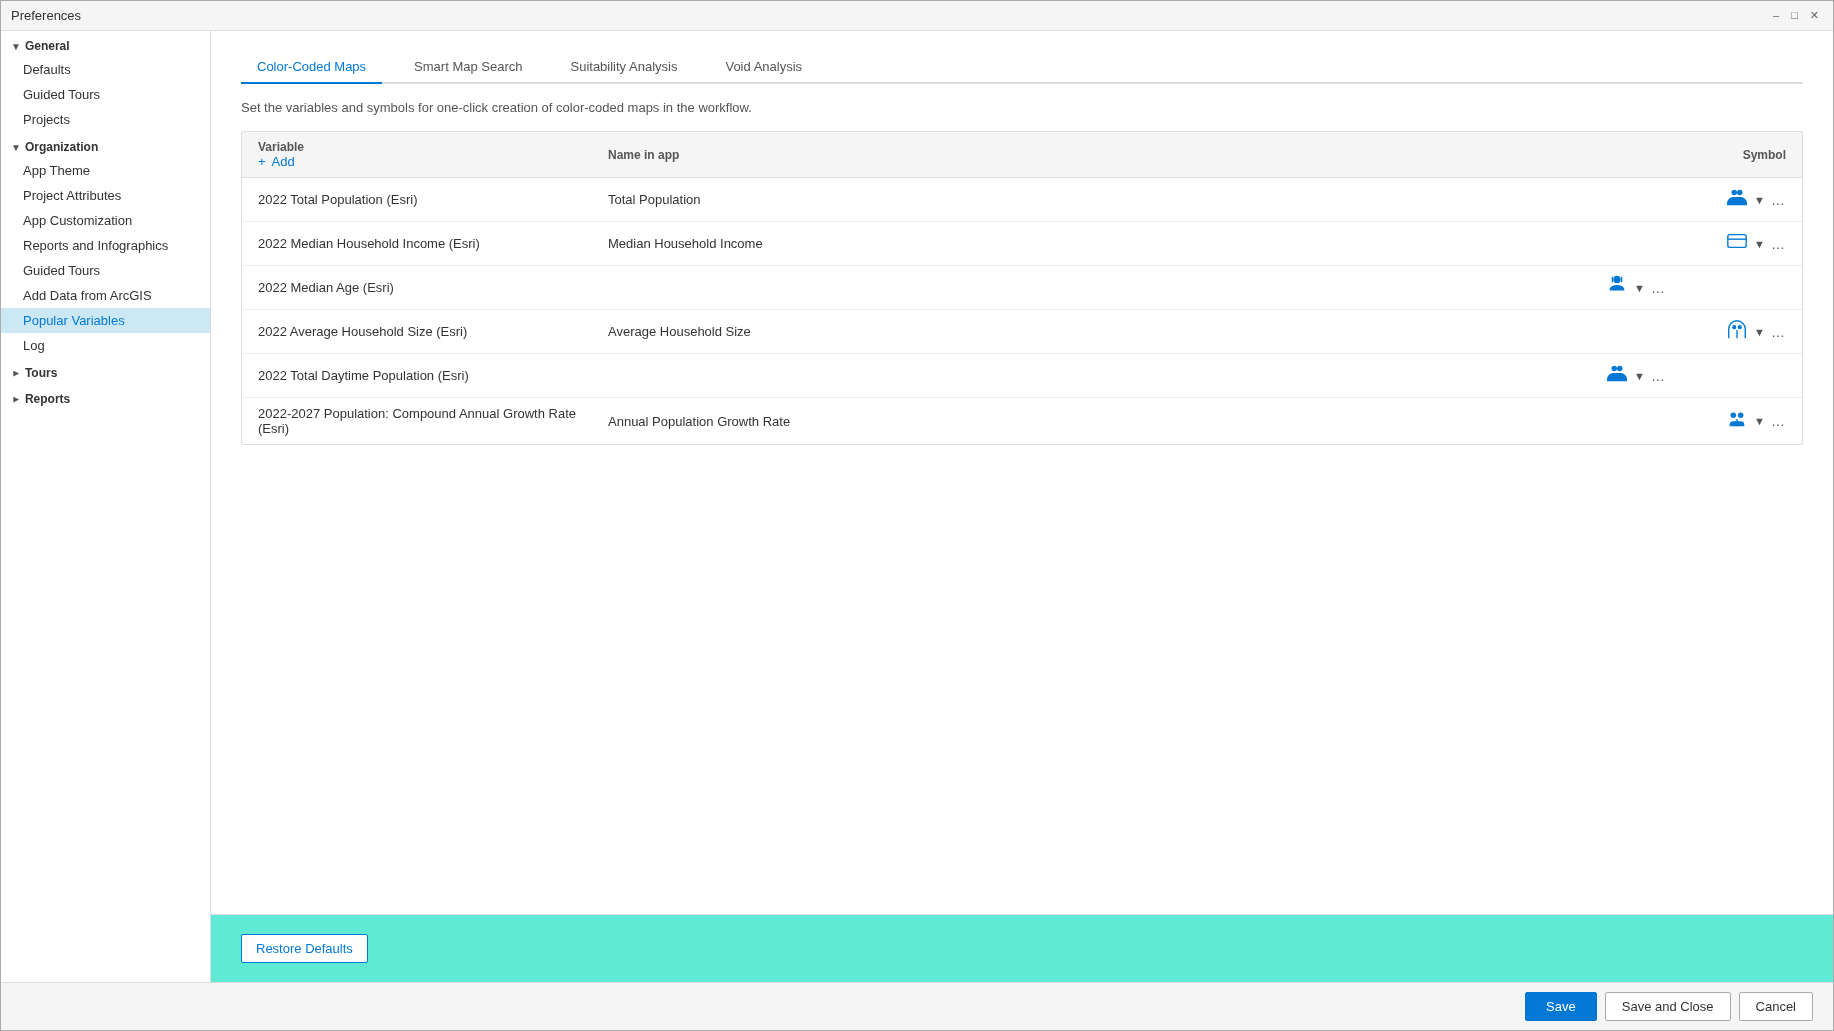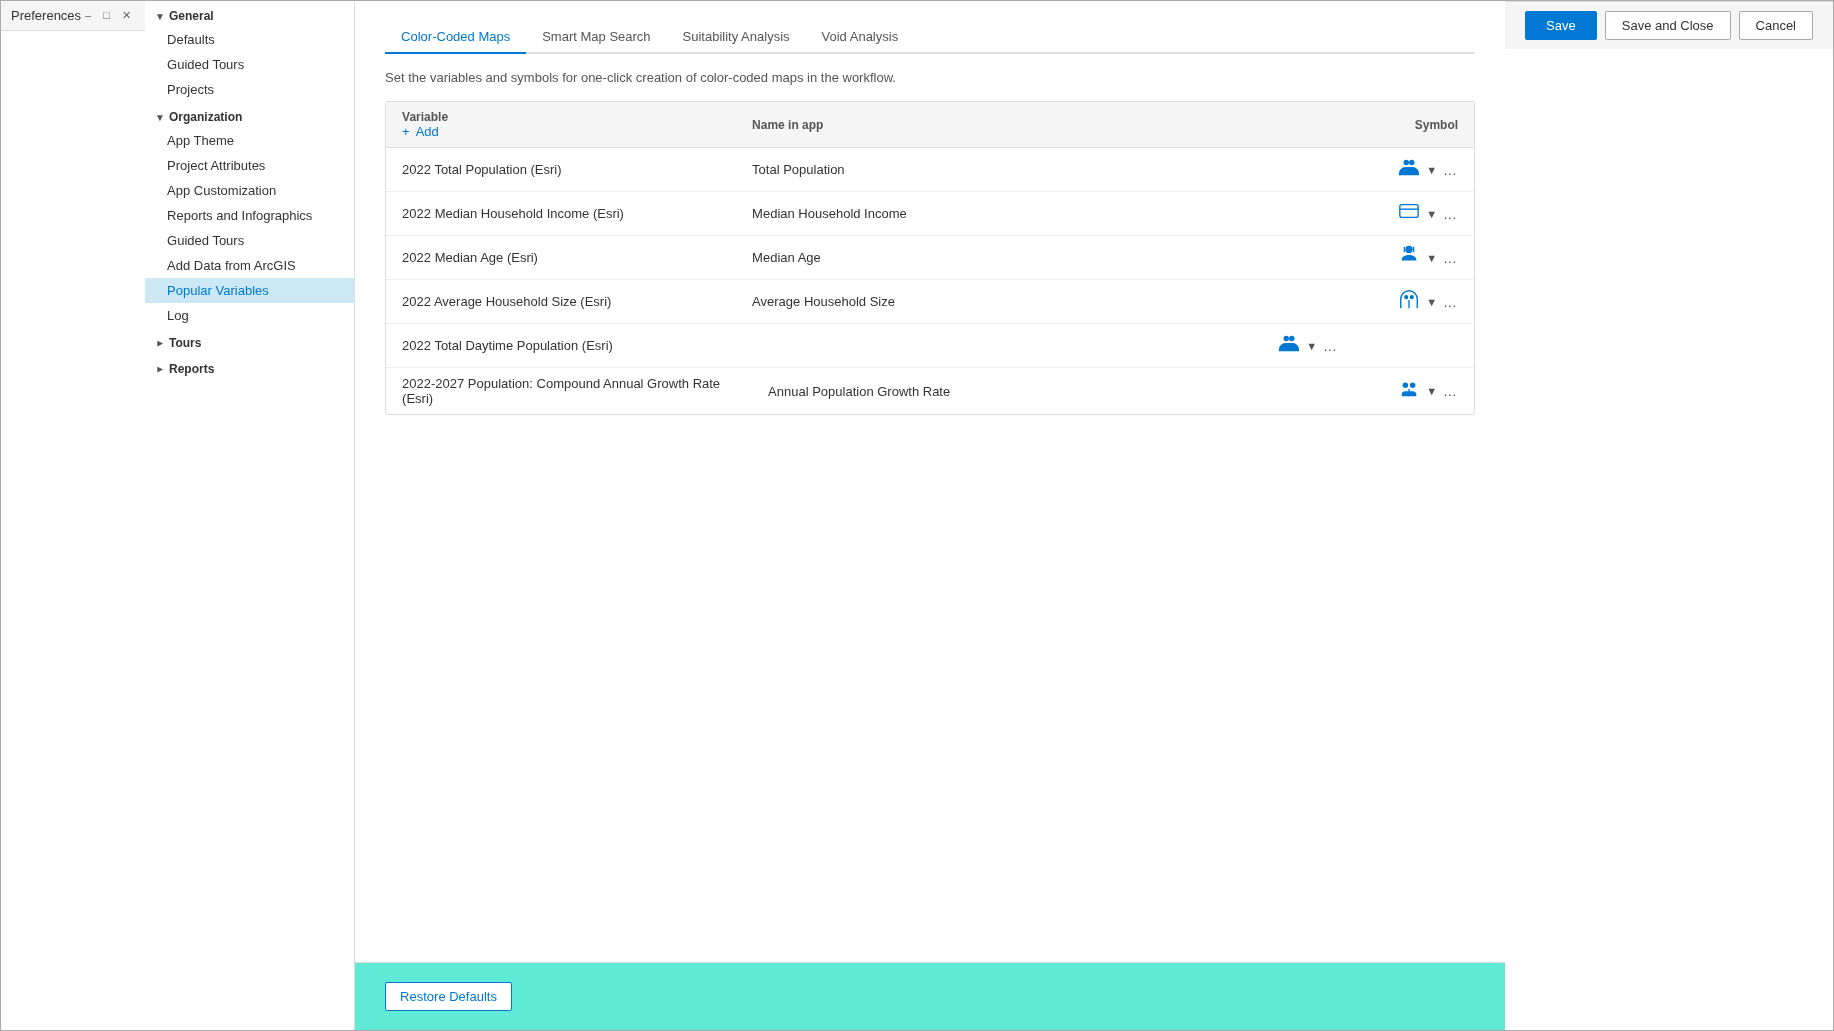--- a/index.html
+++ b/index.html
@@ -4,21 +4,21 @@
   <style>
     * { box-sizing: border-box; margin: 0; padding: 0; }
     body { font-family: "Segoe UI", Arial, sans-serif; font-size: 13px; background: #f0f0f0; color: #333; }
     
     .window {
       width: 1834px;
       height: 1031px;
       background: #fff;
       border: 1px solid #aaa;
       display: flex;
-      flex-direction: row;
+      flex-direction: column;
       overflow: hidden;
     }
     
     .title-bar {
       background: #f5f5f5;
       border-bottom: 1px solid #ddd;
       padding: 6px 10px;
       display: flex;
       align-items: center;
       justify-content: space-between;
@@ -89,21 +89,21 @@
     .content-inner {
       flex: 1;
       padding: 20px 30px;
       overflow-y: auto;
     }
     
     .tabs {
       display: flex;
       border-bottom: 2px solid #ddd;
       margin-bottom: 16px;
-      gap: 0;
+      gap: 16px;
     }
     
     .tab {
       padding: 8px 16px;
       font-size: 13px;
       color: #555;
       cursor: pointer;
       border-bottom: 2px solid transparent;
       margin-bottom: -2px;
     }
@@ -155,21 +155,20 @@
     .table-row {
       display: grid;
       grid-template-columns: 350px 1fr 120px;
       border-bottom: 1px solid #eee;
       padding: 8px 16px;
       align-items: center;
     }
     
     .table-row:last-child {
       border-bottom: none;
-      gap: 16px;
     }
     
     .cell-variable {
       font-size: 13px;
       color: #333;
     }
     
     .cell-name {
       font-size: 13px;
       color: #333;
@@ -384,21 +383,20 @@
                     <line x1="2" y1="10" x2="22" y2="10" stroke="#0078d4" stroke-width="1.5"></line>
                   </svg>
               </span>
               <span class="symbol-dropdown">▼</span>
               <span class="symbol-more">…</span>
             </div>
           </div>
 
           <div class="table-row">
             <div class="cell-variable">2022 Median Age (Esri)</div>
-            <div class="cell-name">Median Age</div>
             <div class="cell-symbol">
               <span class="symbol-icon">
                 <svg width="22" height="22" viewBox="0 0 24 24" fill="#0078d4">
                     <path d="M12 2a4 4 0 1 0 0 8 4 4 0 0 0 0-8zm0 10c-5 0-8 2.5-8 5v1h16v-1c0-2.5-3-5-8-5z"></path>
                     <line x1="7" y1="3" x2="7" y2="9" stroke="#0078d4" stroke-width="1.5"></line>
                     <line x1="17" y1="3" x2="17" y2="9" stroke="#0078d4" stroke-width="1.5"></line>
                   </svg>
               </span>
               <span class="symbol-dropdown">▼</span>
               <span class="symbol-more">…</span>

